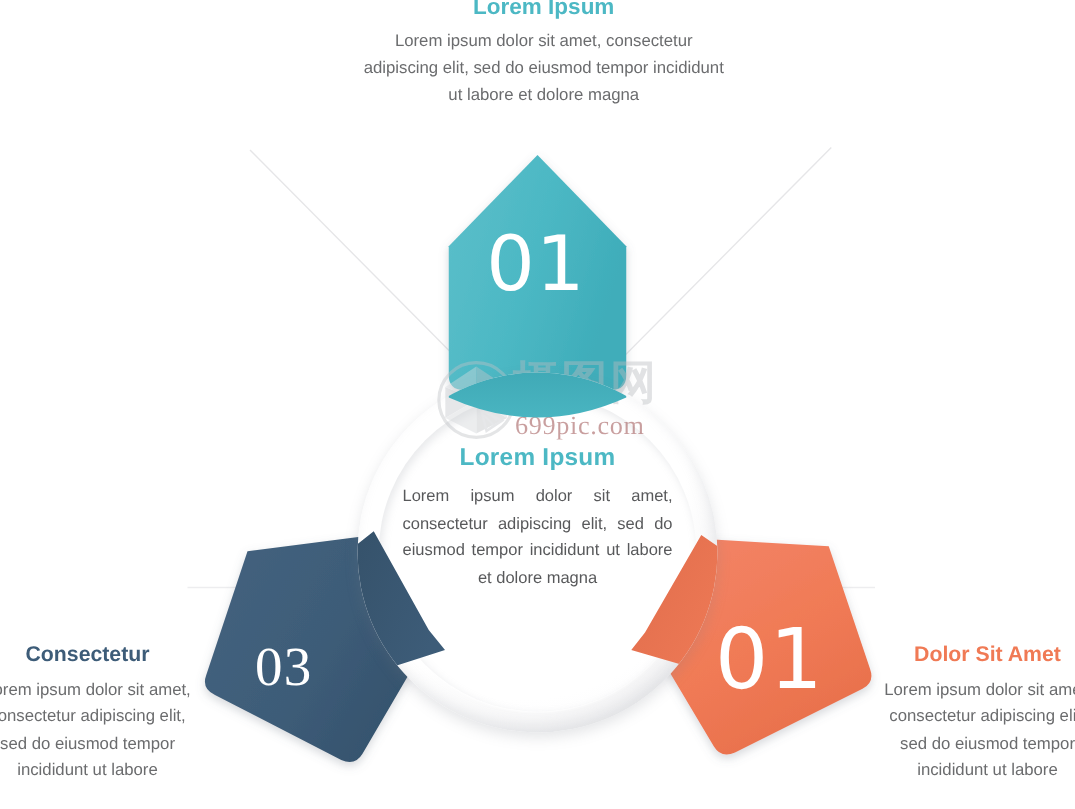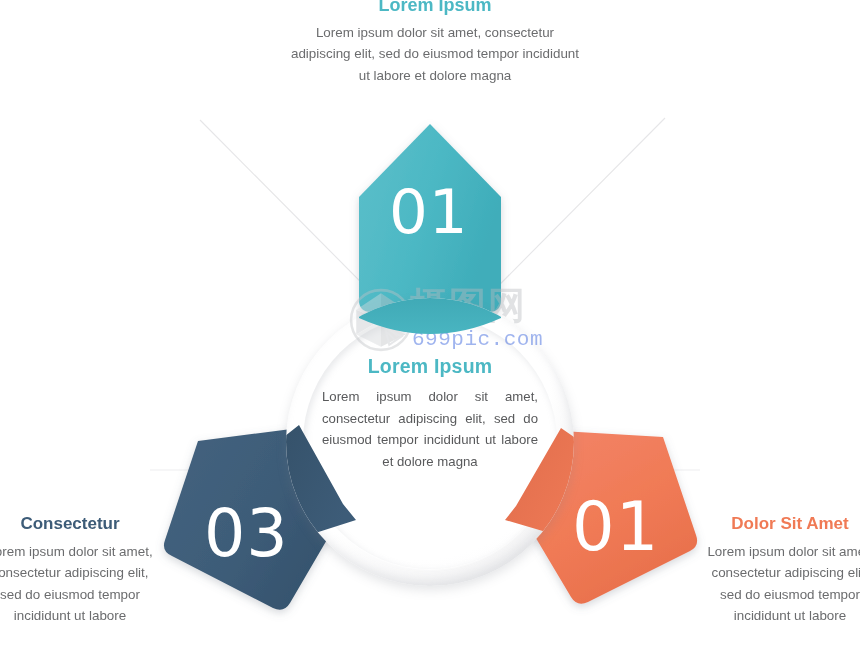--- a/index.html
+++ b/index.html
@@ -114,23 +114,23 @@
     letter-spacing: 2px;
     font-family: "DejaVu Sans", sans-serif;
     font-weight: bold;
   }
   .wm-url {
     position: absolute;
     left: 82px;
     top: 44px;
     font-size: 21px;
     line-height: 24px;
-    color: #1d4ed8;
+    color: #7f1d1d;
     letter-spacing: 0.5px;
-    font-family: Liberation Mono, monospace;
+    font-family: Liberation Serif, serif;
   }
 
   
   .shapes {
     position: absolute;
     left: 0; top: 0;
     width: 860px;
     height: 647px;
     z-index: 3;
   }
@@ -159,22 +159,23 @@
   .num-02 {
     left: 572px;
     top: 494px;
     font-size: 67px;
     line-height: 67px;
     transform: rotate(0deg);
   }
   .num-03 {
     left: 204px;
     top: 500px;
-    font-size: 65px;
+    font-size: 44px;
     line-height: 67px;
+    font-family: Liberation Serif, serif;
   }
 
   
   .txt-block { position: absolute; z-index: 10; }
   .txt-heading {
     font-weight: bold;
     font-size: 17px;
     line-height: 20px;
     margin: 0 0 7px 0;
   }

